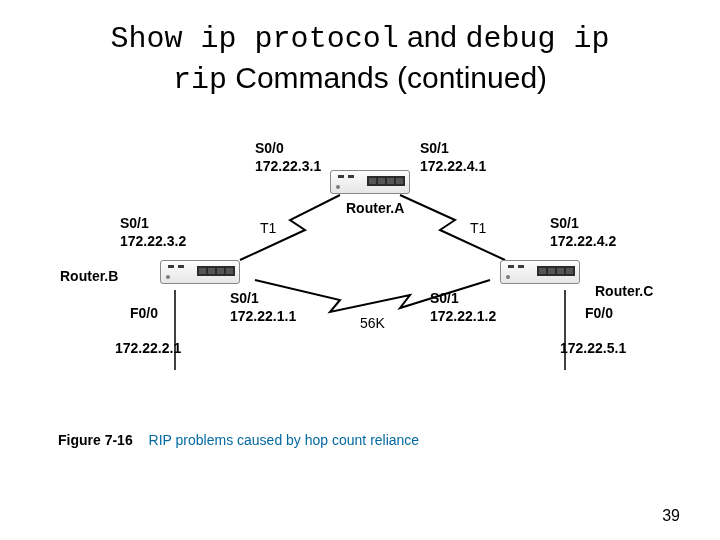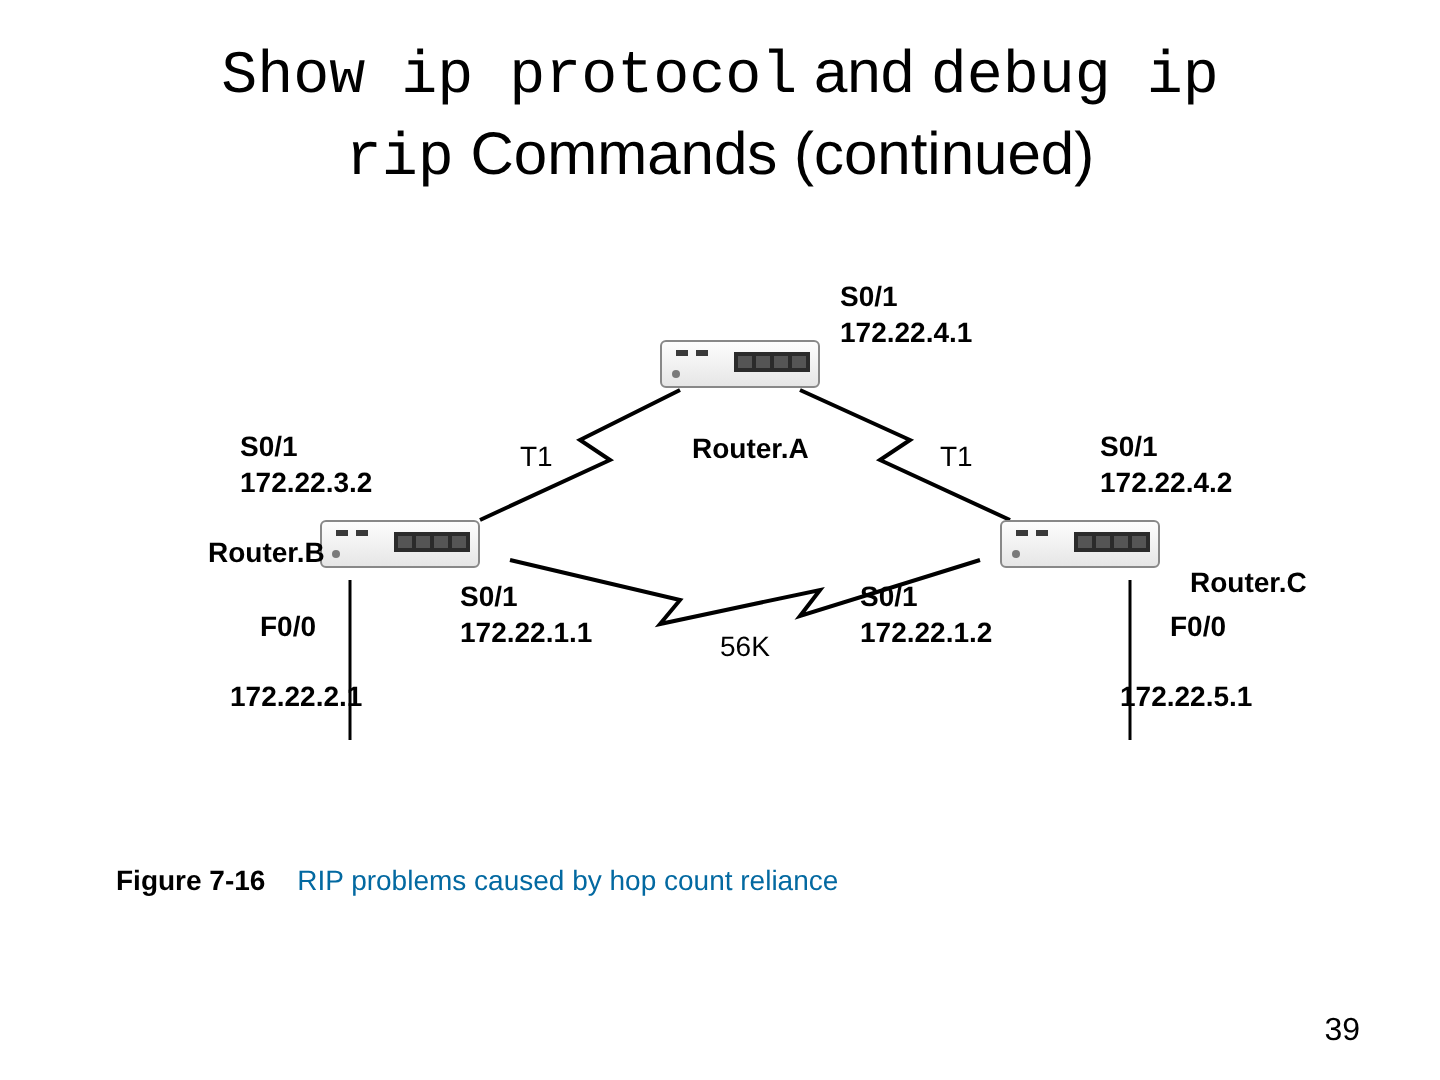--- a/index.html
+++ b/index.html
@@ -151,38 +151,41 @@
       <div class="slot" style="left:8px"></div>
         <div class="slot" style="left:18px"></div>
       <div class="ports">
           <span></span>
           <span></span>
           <span></span>
           <span></span>
         </div>
       <div class="led"></div>
     </div>
-    <div class="label bold" style="left:286px; top:76px;">Router.A</div>
+    <div class="label bold" style="left:286px; top:60px;">Router.A</div>
+    <div class="label bold" style="left:195px; top:0px; text-align:left;">
+      <span>S0/0</span><br><span>172.22.3.1</span>
+    </div>
     <div class="label bold" style="left:360px; top:0px;">
       <span>S0/1</span><br><span>172.22.4.1</span>
     </div>
 
     <div class="router" style="left:100px; top:120px;">
       <div class="body"></div>
       <div class="slot" style="left:8px"></div>
         <div class="slot" style="left:18px"></div>
       <div class="ports">
           <span></span>
           <span></span>
           <span></span>
           <span></span>
         </div>
       <div class="led"></div>
     </div>
-    <div class="label bold" style="left:0px; top:128px;margin-left:44px;">Router.B</div>
+    <div class="label bold" style="left:0px; top:128px;">Router.B</div>
     <div class="label bold" style="left:60px; top:75px;">
       <span>S0/1</span><br><span>172.22.3.2</span>
     </div>
     <div class="label bold" style="left:170px; top:150px;">
       <span>S0/1</span><br><span>172.22.1.1</span>
     </div>
     <div class="label bold" style="left:70px; top:165px;">F0/0</div>
     <div class="label bold" style="left:55px; top:200px;">172.22.2.1</div>
 
     <div class="router" style="left:440px; top:120px;">

